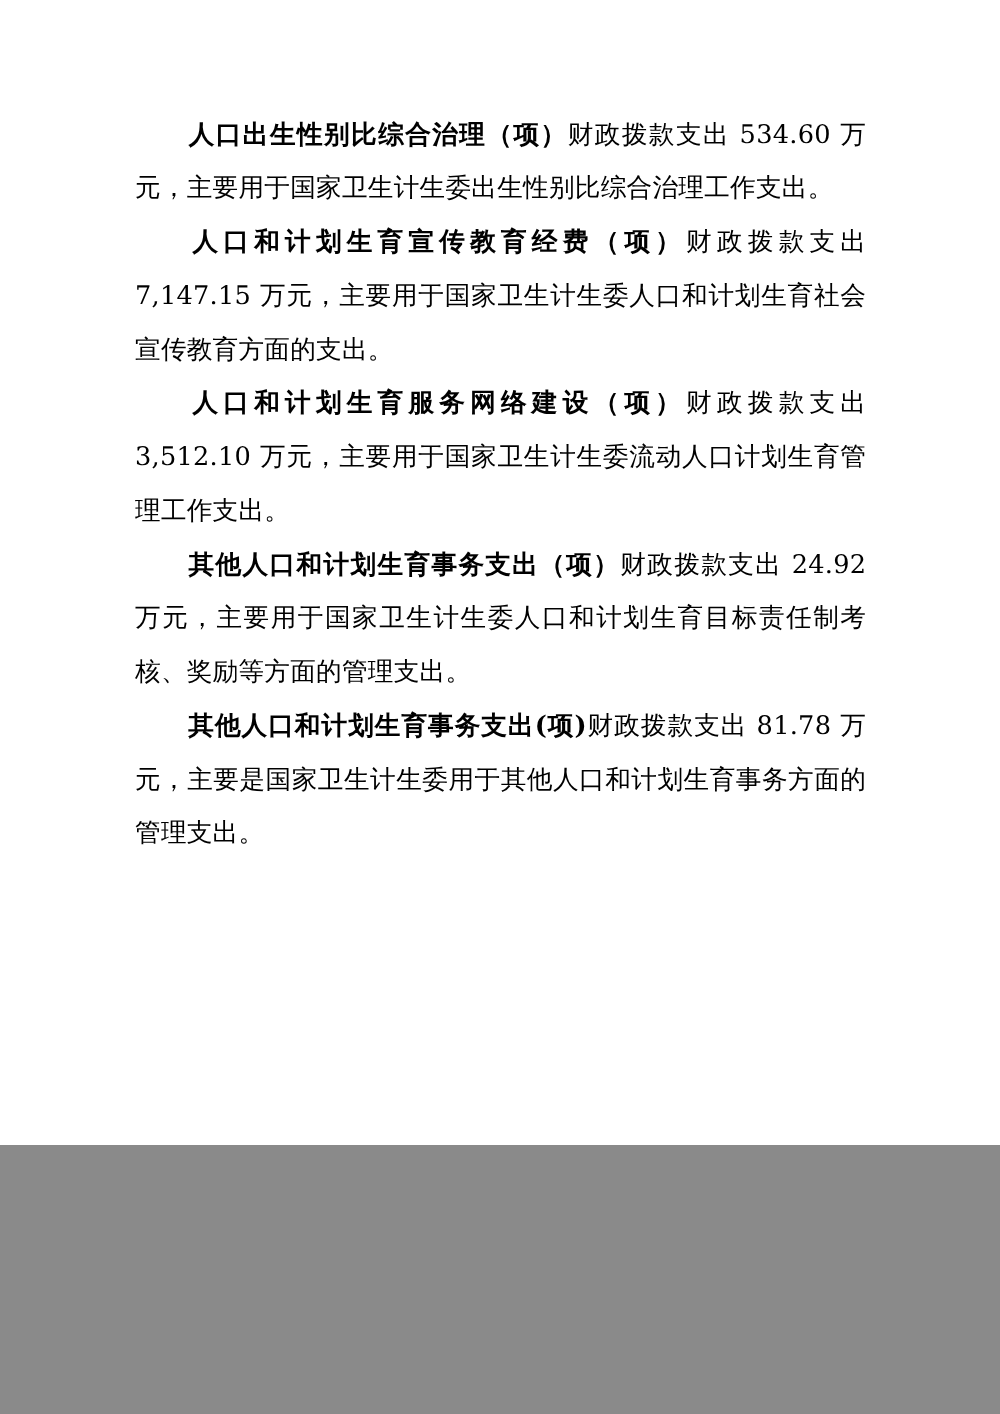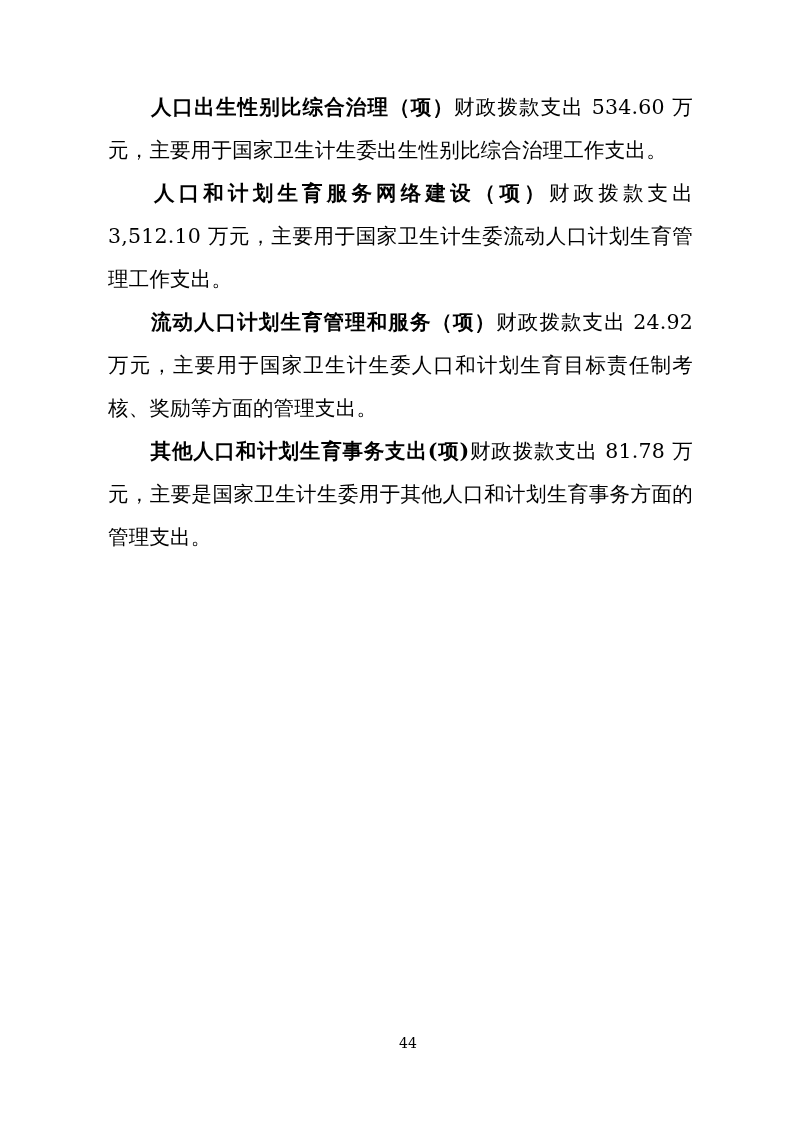--- a/index.html
+++ b/index.html
@@ -6,21 +6,21 @@
     margin: 0;
     padding: 0;
     background: #8a8a8a;
   }
   body {
     font-family: "DejaVu Serif", "Liberation Serif", serif;
   }
   .page {
     position: relative;
     width: 800px;
-    height: 1131px;
+    height: 916px;
     margin: 0 auto;
     background: #ffffff;
     box-sizing: border-box;
     overflow: hidden;
   }
   .content {
     position: absolute;
     left: 108px;
     top: 86px;
     width: 585px;
@@ -58,27 +58,30 @@
 
 <div class="page">
   <div class="content">
 
     <p class="para">
       <span class="indent"></span><b>人口出生性别比综合治理（项）</b><span>财政拨款支出 534.60 万元，主要用于国家卫生计生委出生性别比综合治理工作支出。</span>
     </p>
 
 
 
+    <p class="para">
+      <span class="indent"></span><b>人口和计划生育宣传教育经费（项）</b><span>财政拨款支出 7,147.15 万元，主要用于国家卫生计生委人口和计划生育社会宣传教育方面的支出。</span>
+    </p>
 
     <p class="para">
       <span class="indent"></span><b>人口和计划生育服务网络建设（项）</b><span>财政拨款支出 3,512.10 万元，主要用于国家卫生计生委流动人口计划生育管理工作支出。</span>
     </p>
 
     <p class="para">
-      <span class="indent"></span><b>流动人口计划生育管理和服务（项）</b><span>财政拨款支出 24.92 万元，主要用于国家卫生计生委人口和计划生育目标责任制考核、奖励等方面的管理支出。</span>
+      <span class="indent"></span><b>其他人口和计划生育事务支出（项）</b><span>财政拨款支出 24.92 万元，主要用于国家卫生计生委人口和计划生育目标责任制考核、奖励等方面的管理支出。</span>
     </p>
 
     <p class="para">
       <span class="indent"></span><b>其他人口和计划生育事务支出(项)</b><span>财政拨款支出 81.78 万元，主要是国家卫生计生委用于其他人口和计划生育事务方面的管理支出。</span>
     </p>
 
 
   </div>
 
   <div class="pagenum">44</div>

